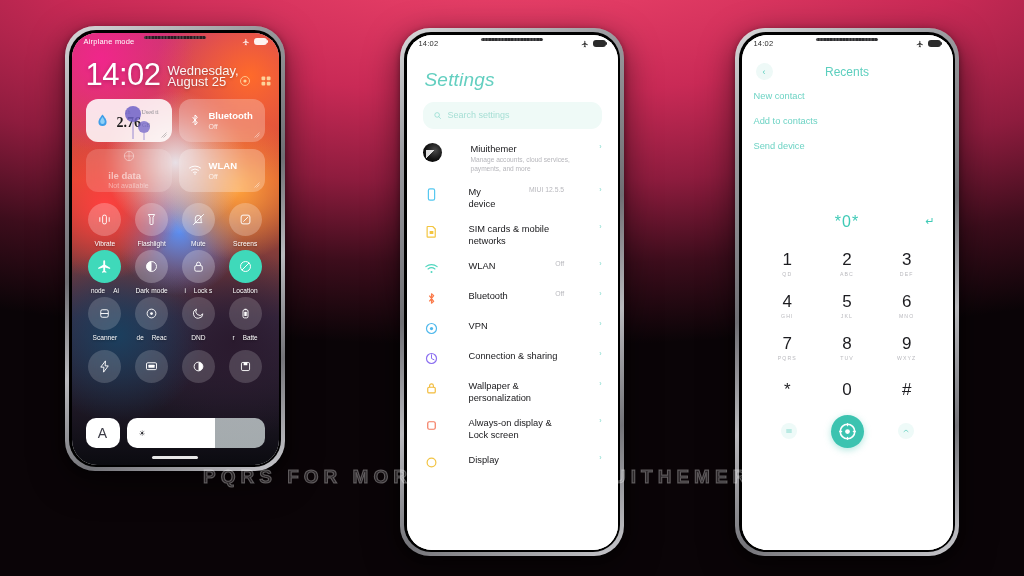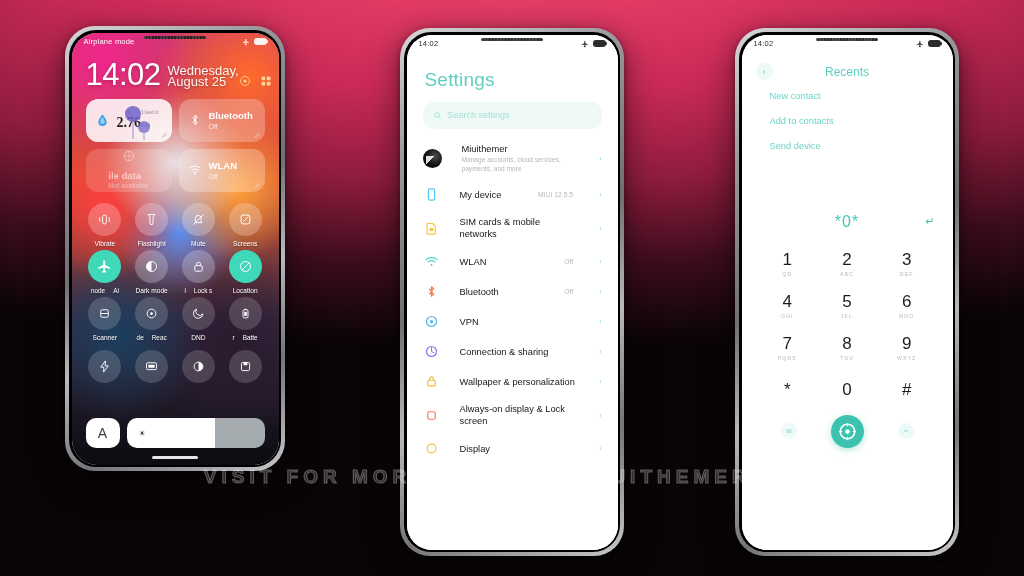--- a/index.html
+++ b/index.html
@@ -116,46 +116,46 @@
   .brt-a{ width:34px;height:30px;border-radius:10px;background:#fff;display:flex;align-items:center;justify-content:center;
           color:#3c3c46;font-size:14px;}
   .brt-bar{ flex:1; height:30px; border-radius:10px; position:relative; overflow:hidden;
             background:linear-gradient(90deg,#ffffff 0 64%, rgba(190,198,200,.85) 64% 100%); }
   .brt-bar .sun{ position:absolute; left:12px; top:50%; transform:translateY(-50%); font-size:8px; color:#2e2e34;}
   .home-ind{ width:46px;height:2.6px;border-radius:2px;background:rgba(255,255,255,.9);
              margin:8px auto 6px auto; }
 
   
   .settings{ position:absolute; inset:0; background:#fff; display:flex; flex-direction:column; z-index:10; }
-  .set-title{ font-size:19px; color:#63cfc0; font-weight:400; padding:16px 18px 0 18px; letter-spacing:.2px;}
+  .set-title{ font-size:19px; color:#63cfc0; font-weight:400; padding:16px 18px 0 18px; letter-spacing:.2px;font-style:italic;}
   .searchbar{
     margin:11px 16px 0 16px; height:27px; border-radius:11px; background:#effaf7;
     display:flex; align-items:center; gap:6px; padding:0 10px;
   }
   .search-ph{ color:#a6dfd5; font-size:9px; }
   .set-list{ margin-top:8px; flex:1; overflow:hidden; }
-  .set-item{ display:flex; align-items:center; padding:6.5px 16px; gap:20px; min-height:26px;}
+  .set-item{ display:flex; padding:6.5px 16px; gap:29px; min-height:26px;}
   .set-ico{ width:17px;height:17px;flex:0 0 17px; display:flex;align-items:center;justify-content:center;}
   .set-body{ flex:1; min-width:0; }
   .set-label{ font-size:9.3px; color:#17171a; line-height:12px; }
   .set-desc{ font-size:6.6px; color:#b6b6bb; line-height:8.5px; margin-top:1px;}
   .set-val{ font-size:6.8px; color:#b8b8bd; margin-right:6px; white-space:nowrap;}
   .chev{ color:#7fd9cb; font-size:7px; }
   .avatar{ width:19px;height:19px;border-radius:50%;flex:0 0 19px;
            background:radial-gradient(circle at 62% 38%, #4b4b4b 0%, #111 55%, #000 100%); position:relative; overflow:hidden;}
   .avatar:after{content:"";position:absolute;left:3px;top:7px;width:9px;height:9px;
                 background:linear-gradient(135deg,#fff 0 48%,transparent 48%);opacity:.85;}
 
   
   .dialer{ position:absolute; inset:0; background:#fff; display:flex; flex-direction:column; z-index:10;}
   .dia-top{ display:flex; align-items:center; padding:10px 14px 0 14px; position:relative; height:28px;}
   .back-btn{ width:17px;height:17px;border-radius:50%;background:#eef9f7;display:flex;align-items:center;justify-content:center;
              color:#5ccfbe;font-size:9px;}
   .dia-title{ position:absolute; left:0; right:0; text-align:center; font-size:12px; color:#5ccfbe; pointer-events:none;}
-  .dia-actions{ padding:10px 16px 0 28px; display:flex; flex-direction:column; gap:15px;}
+  .dia-actions{ padding:10px 16px 0 12px; display:flex; flex-direction:column; gap:15px;}
   .dia-action{ font-size:9.3px; color:#6dd3c4; }
   .dia-number-row{ display:flex; align-items:center; justify-content:center; padding:0 18px; position:relative; height:30px; margin-top:56px;}
   .dia-number{ font-size:16px; color:#3fcab6; letter-spacing:1px; }
   .dia-back{ position:absolute; right:18px; color:#3fcab6; font-size:11px;}
   .keypad{ display:grid; grid-template-columns:repeat(3,1fr); row-gap:5px; padding:9px 16px 0 16px; }
   .key{ display:flex;flex-direction:column;align-items:center;justify-content:center; height:37px; }
   .key-d{ font-size:17px; color:#1c1c20; font-weight:400; line-height:18px; }
   .key-l{ font-size:5.2px; color:#b9b9be; letter-spacing:1.1px; margin-top:1.5px;}
   .dia-bottom{ display:flex; align-items:center; justify-content:space-around; padding:6px 22px 0 22px;}
   .sm-btn{ width:16px;height:16px;border-radius:50%;background:#eefaf8;display:flex;align-items:center;justify-content:center;
@@ -707,13 +707,13 @@
               <path d="M6 14l6-5 6 5" fill="none" stroke="#67d0c1" stroke-width="2.4" stroke-linecap="round" stroke-linejoin="round"></path>
               </svg>
           </div>
         </div>
 
       </div>
     </div>
   </div>
 </div>
 
-<div class="watermark">VISIT  FOR  MORE  THEMES  -  MIUITHEMER.COM</div>
+<div class="watermark">PQRS  FOR  MORE  THEMES  -  MIUITHEMER.COM</div>
 
 </body></html>

